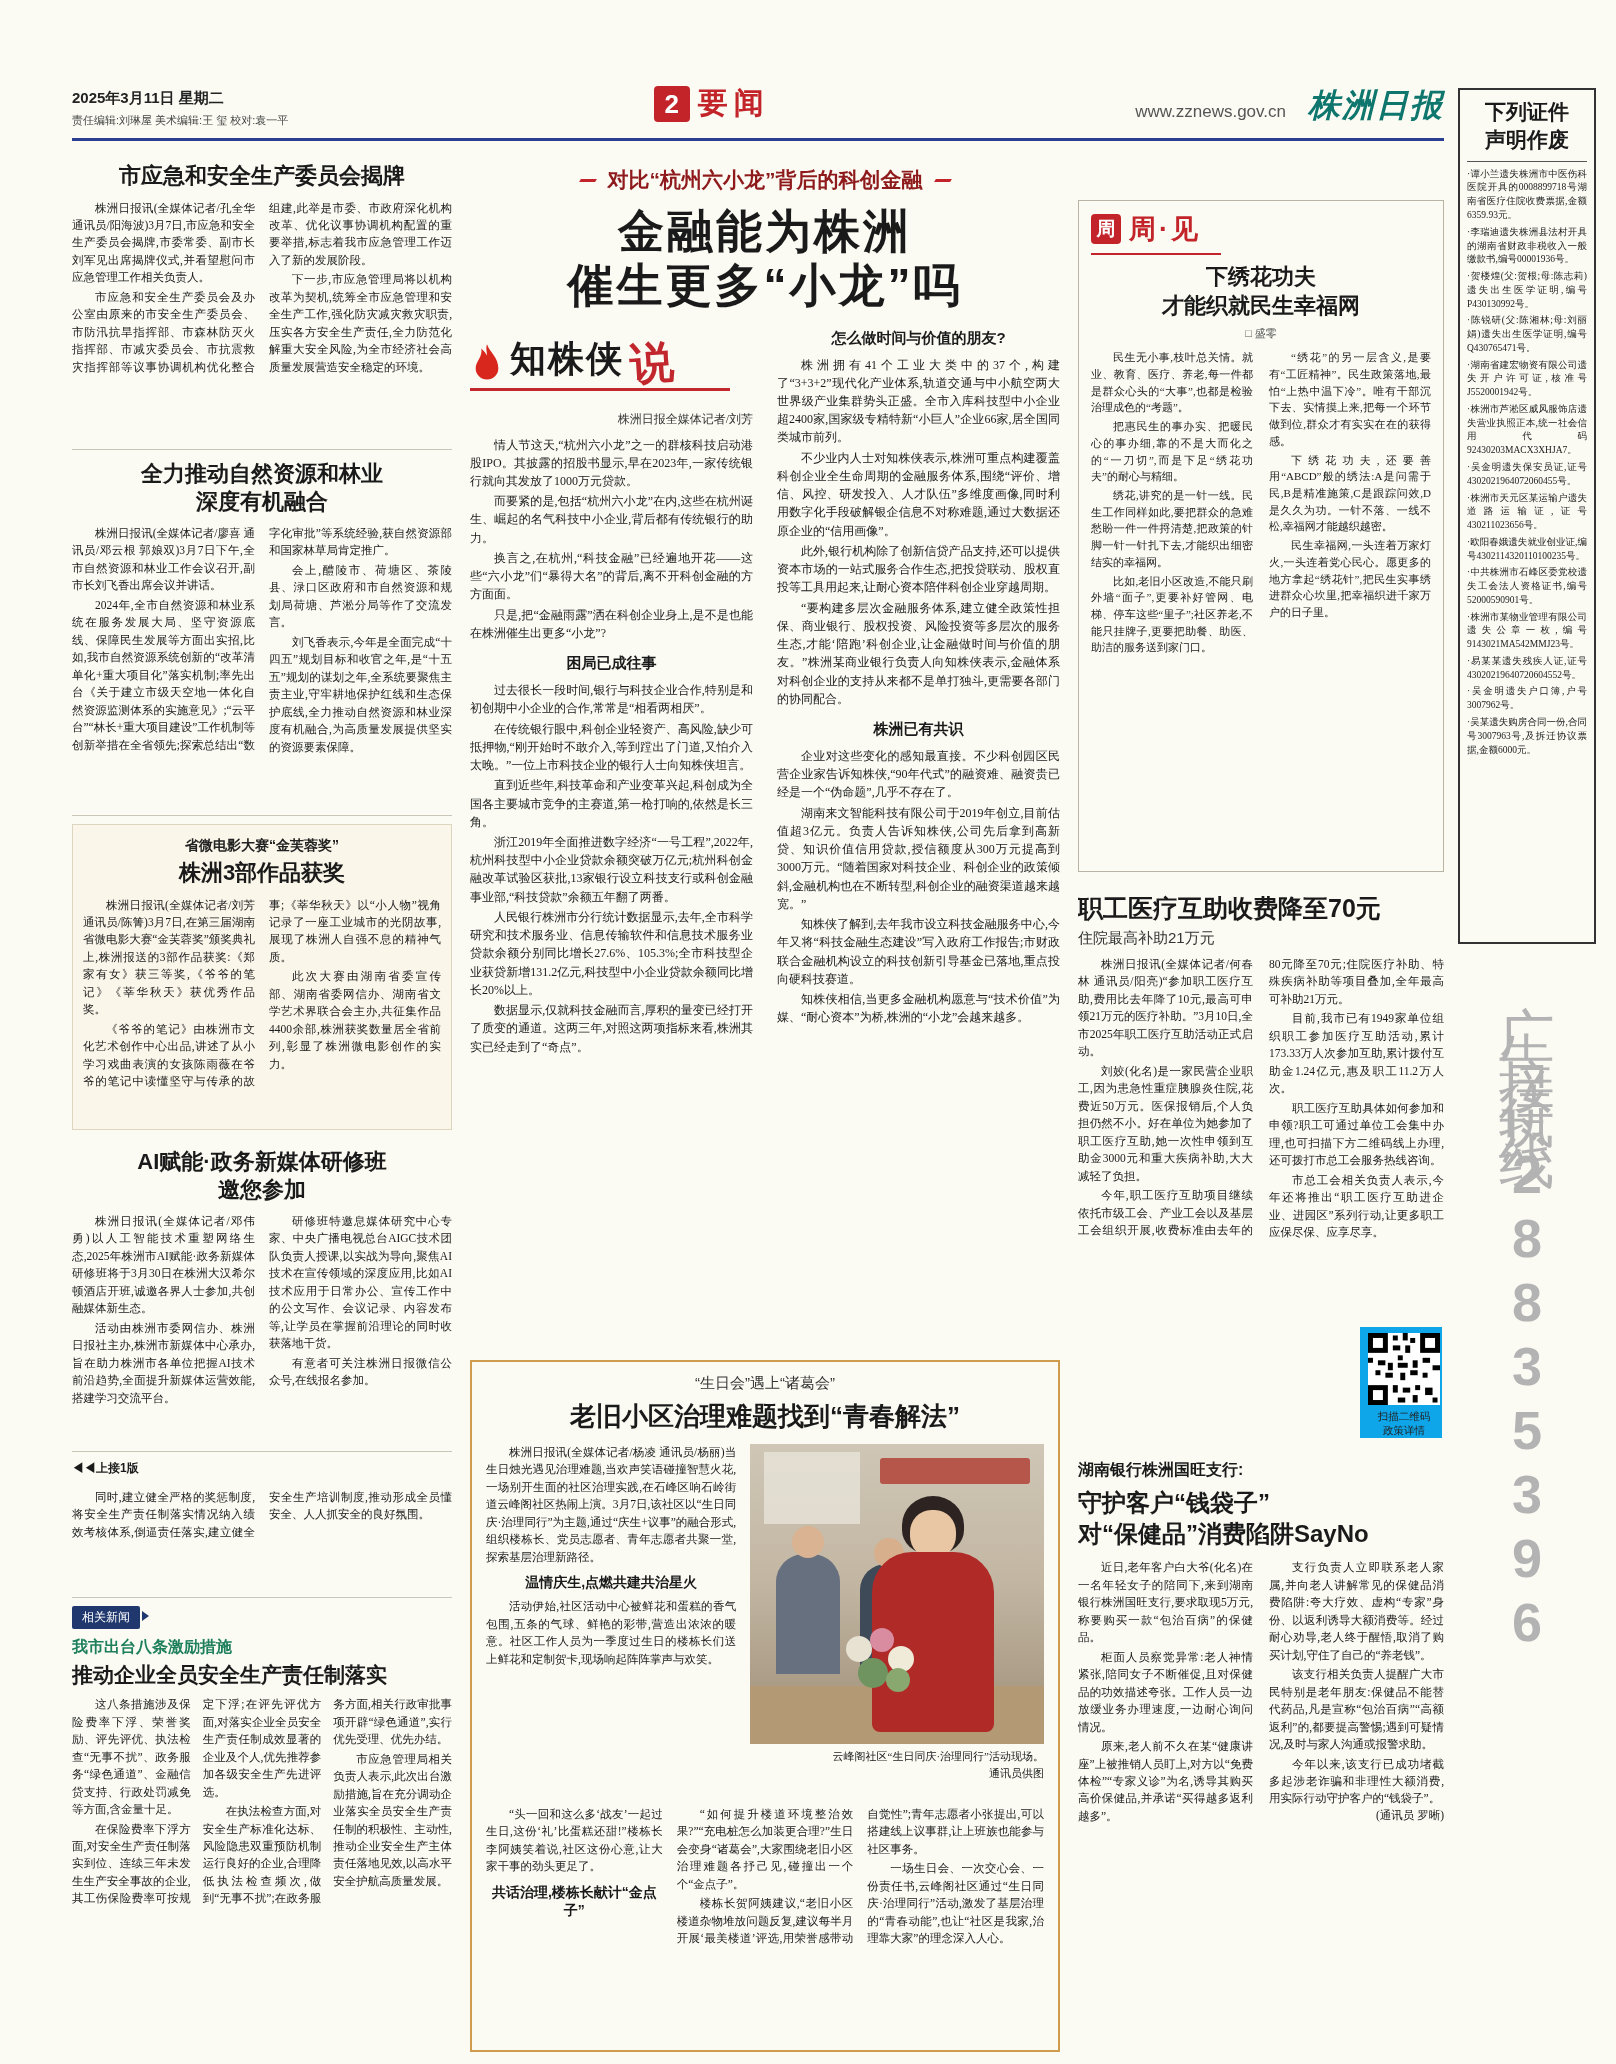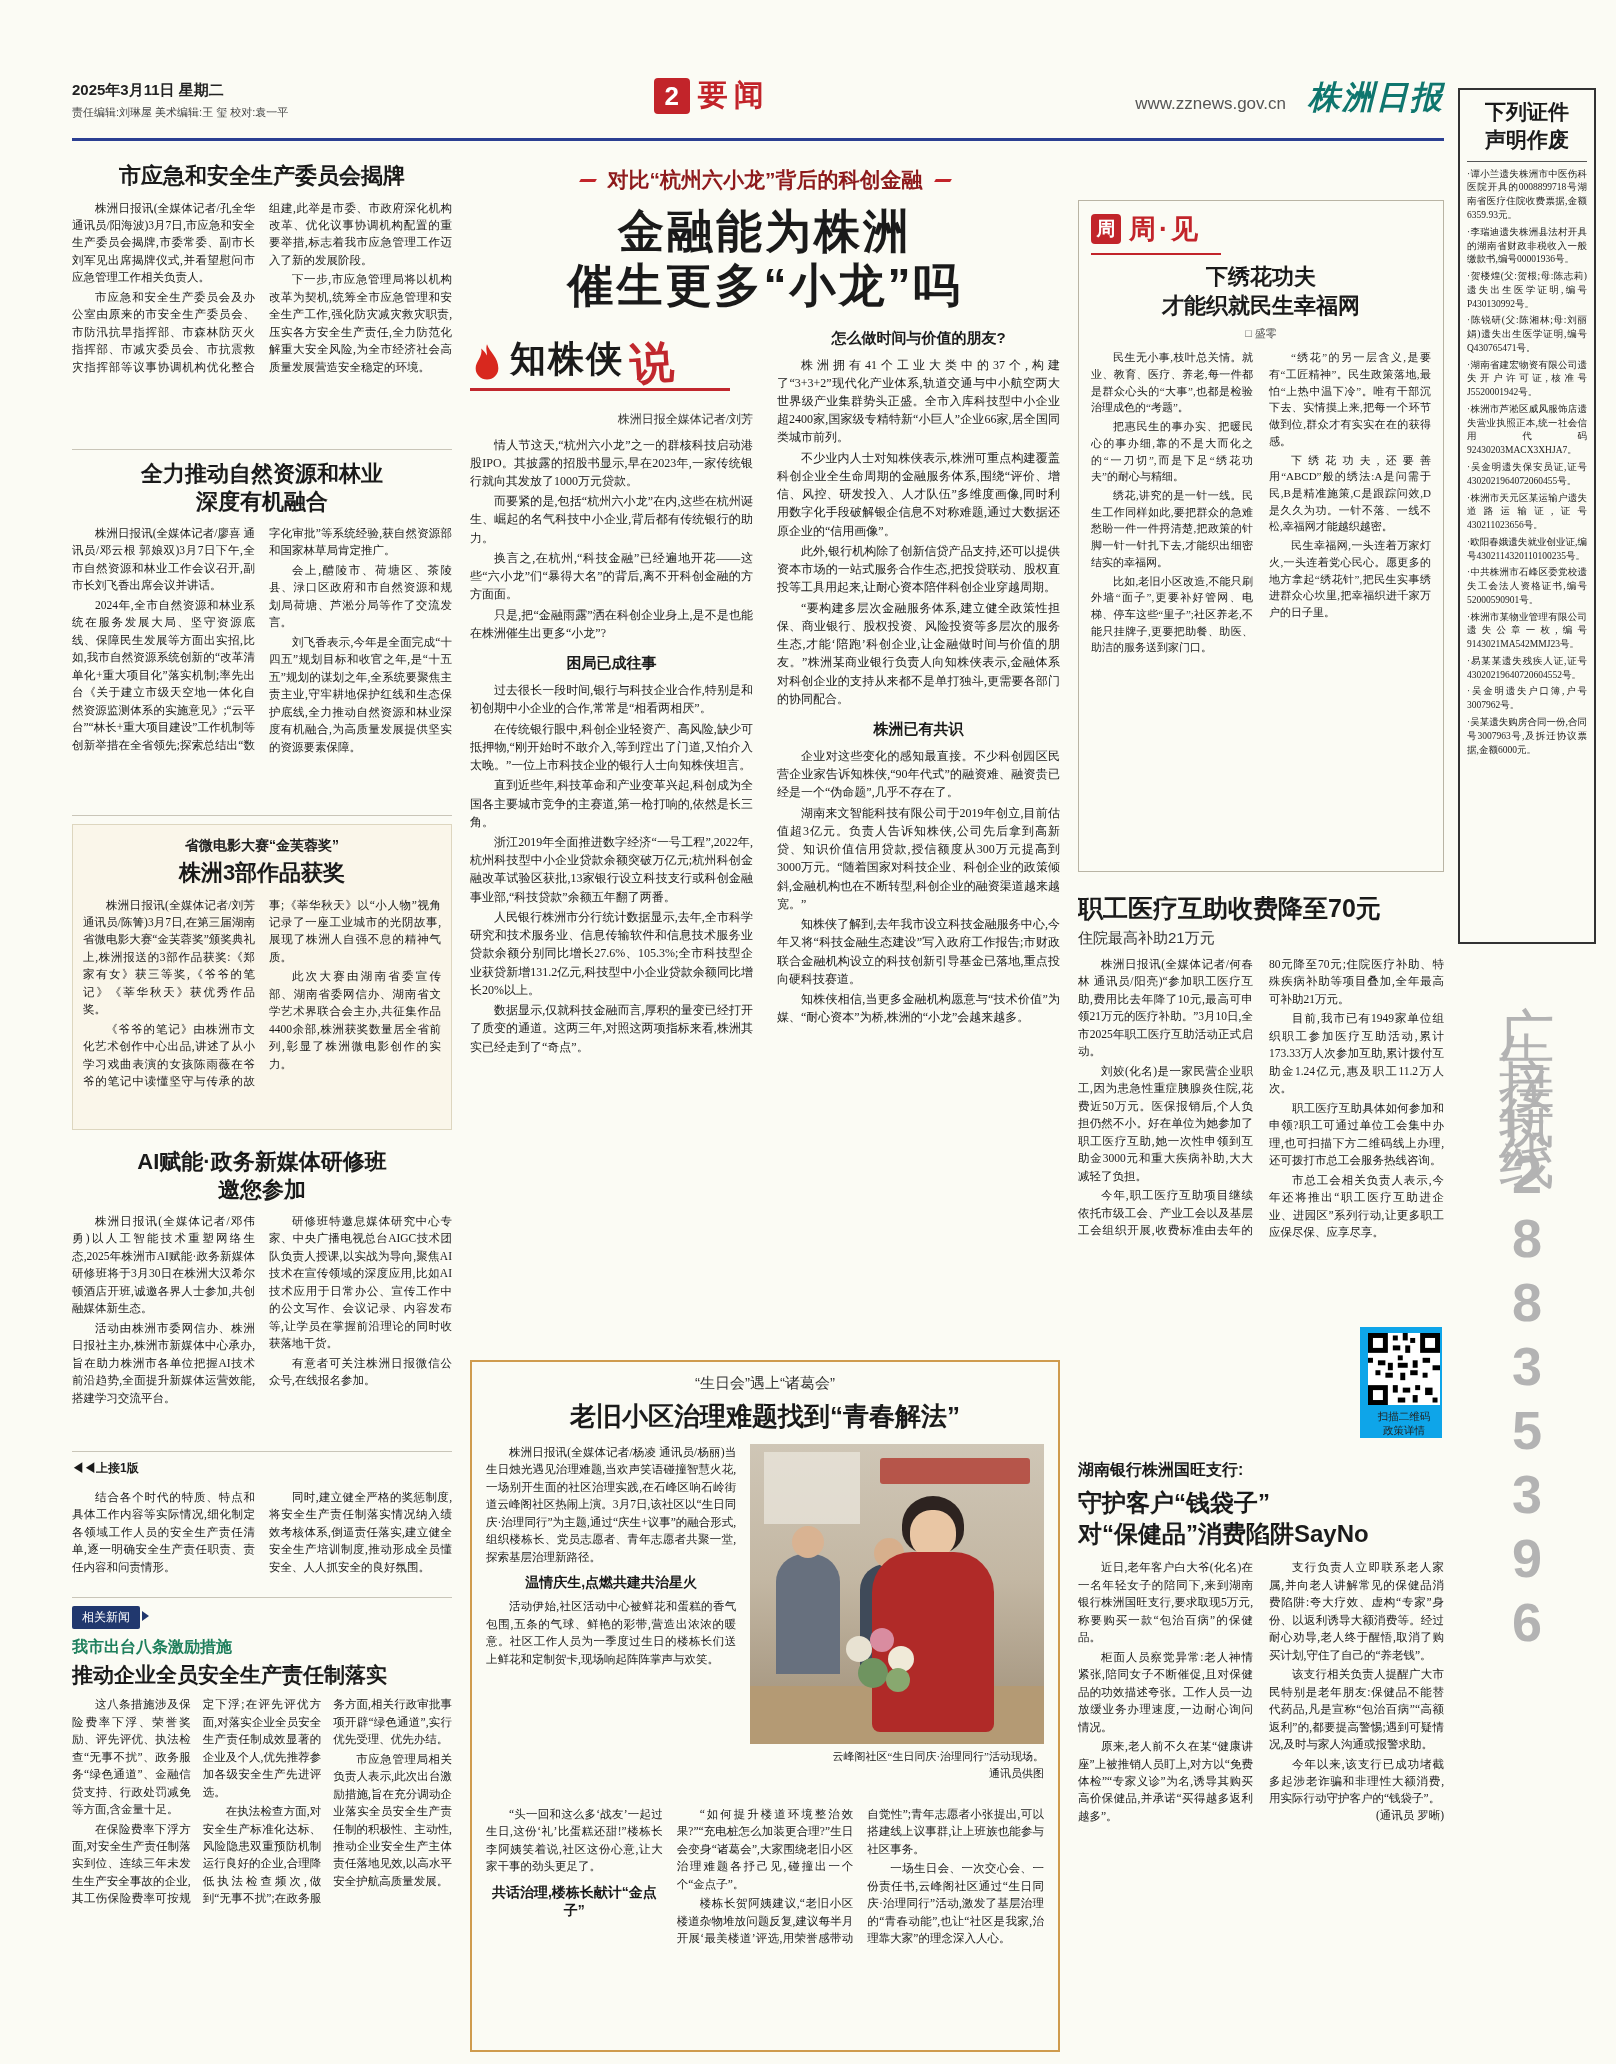--- a/index.html
+++ b/index.html
@@ -1,21 +1,21 @@
 <!DOCTYPE html>
 <html><head>
 <meta charset="utf-8">
 <style>
   * { margin:0; padding:0; box-sizing:border-box; }
   html,body { width:1616px; height:2064px; }
   body { background:#fbfbf4; font-family:"Liberation Serif", serif; color:#1a1a1a; overflow:hidden; position:relative; }
   .page { position:relative; width:1616px; height:2064px; }
 
   
-  .head { position:absolute; top:60px; left:72px; width:1372px; height:60px; display:flex; align-items:flex-end; justify-content:space-between; }
+  .head { position:absolute; top:68px; left:72px; width:1372px; height:60px; display:flex; align-items:flex-end; justify-content:space-between; }
   .head-left { font-family:"Liberation Sans", sans-serif; }
   .date { font-size:15px; font-weight:bold; color:#222; }
   .editors { font-size:11px; color:#444; margin-top:5px; }
   .head-center { display:flex; align-items:center; gap:8px; padding-bottom:4px; }
   .pagenum { display:inline-block; width:36px; height:36px; background:#c2242a; color:#fff; font-family:"Liberation Sans", sans-serif; font-weight:bold; font-size:26px; text-align:center; line-height:36px; border-radius:4px; }
   .section { color:#c2242a; font-size:30px; font-weight:900; letter-spacing:6px; font-family:"Liberation Sans", sans-serif; }
   .head-right { display:flex; align-items:flex-end; gap:22px; }
   .website { font-size:17px; color:#555; font-family:"Liberation Sans", sans-serif; padding-bottom:6px; }
   .masthead { font-size:32px; font-weight:900; color:#0f766e; font-style:italic; letter-spacing:2px; }
   .rule { position:absolute; top:138px; left:72px; width:1372px; border-top:3px solid #2b3f92; }
@@ -180,21 +180,20 @@
             <p class="pp">株洲日报讯(全媒体记者/邓伟勇)以人工智能技术重塑网络生态,2025年株洲市AI赋能·政务新媒体研修班将于3月30日在株洲大汉希尔顿酒店开班,诚邀各界人士参加,共创融媒体新生态。</p>
             <p class="pp">活动由株洲市委网信办、株洲日报社主办,株洲市新媒体中心承办,旨在助力株洲市各单位把握AI技术前沿趋势,全面提升新媒体运营效能,搭建学习交流平台。</p>
             <p class="pp">研修班特邀息媒体研究中心专家、中央广播电视总台AIGC技术团队负责人授课,以实战为导向,聚焦AI技术在宣传领域的深度应用,比如AI技术应用于日常办公、宣传工作中的公文写作、会议记录、内容发布等,让学员在掌握前沿理论的同时收获落地干货。</p>
             <p class="pp">有意者可关注株洲日报微信公众号,在线报名参加。</p>
           </div>
       </article>
 
       <article class="art sep" style="height:146px">
         <div class="cont-marker">◀◀上接1版</div>
         <div class="two">
-            <p class="pp">结合各个时代的特质、特点和具体工作内容等实际情况,细化制定各领域工作人员的安全生产责任清单,逐一明确安全生产责任职责、责任内容和问责情形。</p>
             <p class="pp">同时,建立健全严格的奖惩制度,将安全生产责任制落实情况纳入绩效考核体系,倒逼责任落实,建立健全安全生产培训制度,推动形成全员懂安全、人人抓安全的良好氛围。</p>
           </div>
       </article>
 
       <article class="art" style="height:452px; padding-top:8px">
         <div>
           <span class="tag">相关新闻</span><span class="tag-tri"></span>
         </div>
         <div class="kicker-green">我市出台八条激励措施</div>
         <h2 class="h-left" style="text-align:left; font-size:21px; margin:2px 0 8px">推动企业全员安全生产责任制落实</h2>

